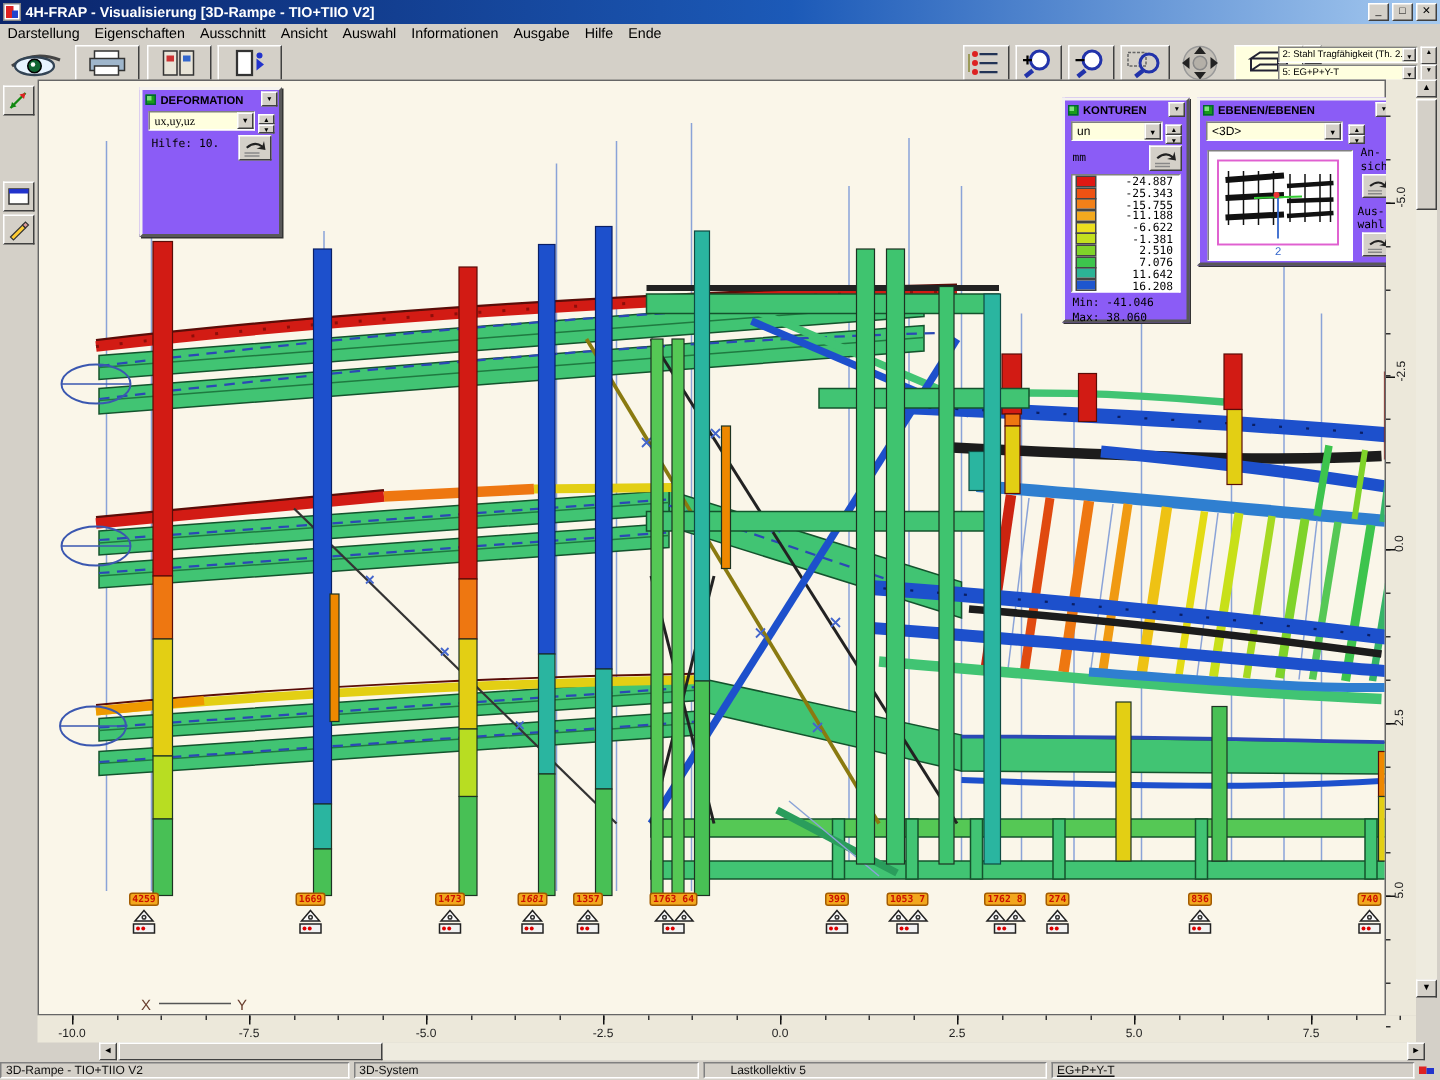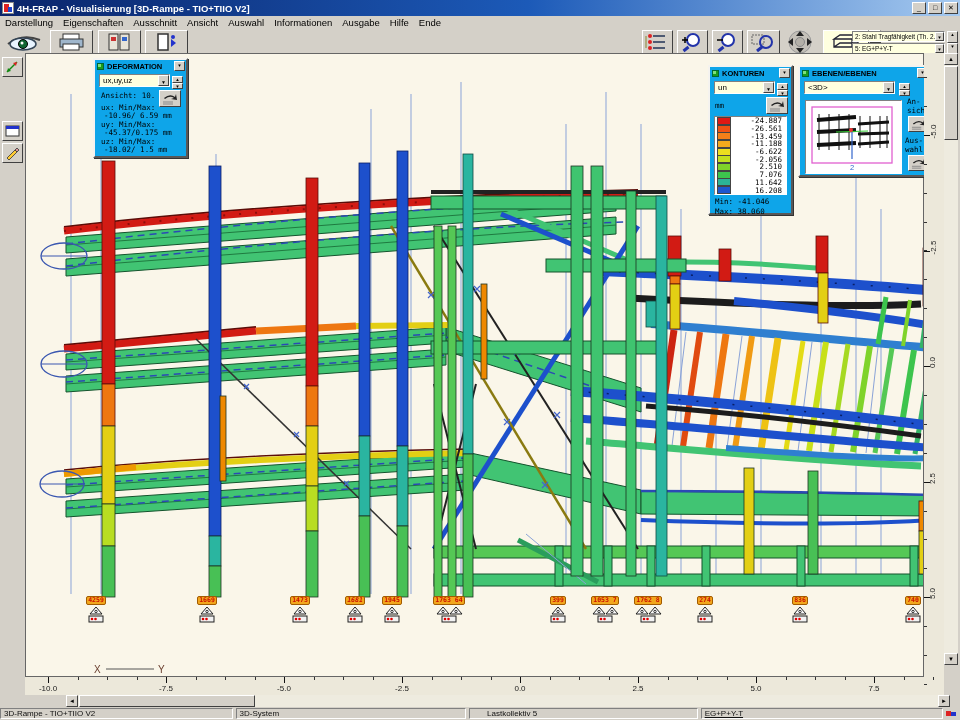--- a/index.html
+++ b/index.html
@@ -30,21 +30,21 @@
 .ruler-right .lbl { position:absolute; left:3px; font-size:8px; color:#222; transform:rotate(-90deg); transform-origin:center; }
 .hscroll { position:absolute; left:66px; top:695px; width:884px; height:12px; background:#eeebdf; }
 .vscroll { position:absolute; left:944px; top:53px; width:14px; height:612px; background:#eeebdf; }
 .sbtn { position:absolute; background:#d4d0c8; border:1px solid; border-color:#fff #404040 #404040 #fff; font-size:6px; text-align:center; color:#000; }
 .sthumb { position:absolute; background:#d4d0c8; border:1px solid; border-color:#fff #404040 #404040 #fff; }
 .statusbar { position:absolute; left:0; top:707px; width:960px; height:13px; background:#d4d0c8; display:flex; gap:3px; padding:1px 2px 1px 0; }
 .scell { border:1px solid; border-color:#808080 #fff #fff #808080; font-size:8px; line-height:9px; padding-left:3px; color:#111; }
 .sicon { width:12px; height:9px; margin-top:1px; position:relative; }
 .sicon:before { content:""; position:absolute; left:0; top:2px; width:5px; height:5px; background:#d22; }
 .sicon:after { content:""; position:absolute; left:5px; top:3px; width:5px; height:4px; background:#23c; }
-.palette { position:absolute; background:#0ea5e9; border:2px solid; border-color:#f5f3ef #585858 #585858 #f5f3ef; box-shadow:1px 1px 0 #333; }
+.palette { position:absolute; background:#8b5cf6; border:2px solid; border-color:#f5f3ef #585858 #585858 #f5f3ef; box-shadow:1px 1px 0 #333; }
 .ptitle { height:11px; display:flex; align-items:center; padding:1px 1px 0 2px; }
 .pcube { width:7px; height:7px; background:#1a9c1a; border:1px solid #063; margin-right:3px; position:relative; }
 .pcube:before{ content:""; position:absolute; left:0; top:0; width:3px; height:3px; background:#7ce07c; }
 .ptext { font-size:7.5px; font-weight:bold; color:#000; flex:1; }
 .pmenu { width:11px; height:10px; background:#d4d0c8; border:1px solid; border-color:#fff #404040 #404040 #fff; font-size:4.5px; line-height:8px; text-align:center; }
 .pcombo { position:relative; background:#ffffdf; border:1px solid; border-color:#808080 #fff #fff #808080; font-size:8px; line-height:12px; padding-left:3px; color:#000; }
 .pcombo .arrow { position:absolute; right:0; top:0; width:11px; height:100%; background:#d4d0c8; border:1px solid; border-color:#fff #404040 #404040 #fff; font-size:5px; text-align:center; line-height:12px; }
 .applybtn { position:absolute; background:#d4d0c8; border:1px solid; border-color:#fff #404040 #404040 #fff; }
 .ptiny { font-size:7.5px; line-height:8.5px; color:#000; font-family:"DejaVu Sans Mono",monospace; }
 .kscale { background:#fff; border:1px solid; border-color:#808080 #fff #fff #808080; }
@@ -430,21 +430,21 @@
         <circle cx="14" cy="13" r="1.3" fill="#d00"></circle>
         <circle cx="17.5" cy="13" r="1.3" fill="#d00"></circle>
       </svg></div>
     <div class="support" style="left: 333px; top: 588px; font-style: italic;"><div class="sup-label">1681</div><svg width="36" height="20" style="display: block; margin: 0px auto;">
         <polygon points="18,1 24,8 12,8" fill="#fafafa" stroke="#222"></polygon>
         <circle cx="18" cy="5.5" r="1.2" fill="none" stroke="#333"></circle>
         <rect x="11" y="10" width="14" height="6" fill="#f2f2f2" stroke="#222"></rect>
         <circle cx="14" cy="13" r="1.3" fill="#d00"></circle>
         <circle cx="17.5" cy="13" r="1.3" fill="#d00"></circle>
       </svg></div>
-    <div class="support" style="left: 370px; top: 588px;"><div class="sup-label">1945</div><svg width="36" height="20" style="display: block; margin: 0px auto;">
+    <div class="support" style="left: 370px; top: 588px;"><div class="sup-label">1357</div><svg width="36" height="20" style="display: block; margin: 0px auto;">
         <polygon points="18,1 24,8 12,8" fill="#fafafa" stroke="#222"></polygon>
         <circle cx="18" cy="5.5" r="1.2" fill="none" stroke="#333"></circle>
         <rect x="11" y="10" width="14" height="6" fill="#f2f2f2" stroke="#222"></rect>
         <circle cx="14" cy="13" r="1.3" fill="#d00"></circle>
         <circle cx="17.5" cy="13" r="1.3" fill="#d00"></circle>
       </svg></div>
     <div class="support" style="left: 427px; top: 588px;"><div class="sup-label">1763 64</div><svg width="36" height="20" style="display: block; margin: 0px auto;">
         <polygon points="12,1 18,8 6,8" fill="#fafafa" stroke="#222"></polygon>
         <polygon points="25,1 31,8 19,8" fill="#fafafa" stroke="#222"></polygon>
         <circle cx="12" cy="5.5" r="1.2" fill="none" stroke="#333"></circle>
@@ -462,21 +462,21 @@
       </svg></div>
     <div class="support" style="left: 583px; top: 588px;"><div class="sup-label">1053 7</div><svg width="36" height="20" style="display: block; margin: 0px auto;">
         <polygon points="12,1 18,8 6,8" fill="#fafafa" stroke="#222"></polygon>
         <polygon points="25,1 31,8 19,8" fill="#fafafa" stroke="#222"></polygon>
         <circle cx="12" cy="5.5" r="1.2" fill="none" stroke="#333"></circle>
         <circle cx="25" cy="5.5" r="1.2" fill="none" stroke="#333"></circle>
         <rect x="11" y="10" width="14" height="6" fill="#f2f2f2" stroke="#222"></rect>
         <circle cx="14" cy="13" r="1.3" fill="#d00"></circle>
         <circle cx="17.5" cy="13" r="1.3" fill="#d00"></circle>
       </svg></div>
-    <div class="support" style="left: 626px; top: 588px;"><div class="sup-label">1762 8</div><svg width="36" height="20" style="display: block; margin: 0px auto;">
+    <div class="support" style="left: 648px; top: 588px;"><div class="sup-label">1762 8</div><svg width="36" height="20" style="display: block; margin: 0px auto;">
         <polygon points="12,1 18,8 6,8" fill="#fafafa" stroke="#222"></polygon>
         <polygon points="25,1 31,8 19,8" fill="#fafafa" stroke="#222"></polygon>
         <circle cx="12" cy="5.5" r="1.2" fill="none" stroke="#333"></circle>
         <circle cx="25" cy="5.5" r="1.2" fill="none" stroke="#333"></circle>
         <rect x="11" y="10" width="14" height="6" fill="#f2f2f2" stroke="#222"></rect>
         <circle cx="14" cy="13" r="1.3" fill="#d00"></circle>
         <circle cx="17.5" cy="13" r="1.3" fill="#d00"></circle>
       </svg></div>
     <div class="support" style="left: 683px; top: 588px;"><div class="sup-label">274</div><svg width="36" height="20" style="display: block; margin: 0px auto;">
         <polygon points="18,1 24,8 12,8" fill="#fafafa" stroke="#222"></polygon>
@@ -500,42 +500,34 @@
         <circle cx="17.5" cy="13" r="1.3" fill="#d00"></circle>
       </svg></div>
   </div>
 
 <div class="palette" style="left:93px;top:58px;width:95px;height:100px;">
   <div class="ptitle">
     <div class="pcube"></div>
     <div class="ptext">DEFORMATION</div>
     <div class="pmenu">▼</div>
   </div>
-  <div class="pcombo" style="margin:3px 16px 0 4px;height:13px;">
+  <div class="pcombo" style="margin:3px 16px 0 4px;height:13px;font-family:Liberation Serif, serif;">
     <span>ux,uy,uz</span><div class="arrow">▼</div>
   </div>
   <div class="spinner" style="left:77px;top:16px;height:13px;">
       <div>▲</div>
       <div>▼</div>
     </div>
-  <div class="ptiny" style="margin:5px 0 0 6px;"><span>Ansicht:</span> <span>10.</span></div>
+  <div class="ptiny" style="margin:5px 0 0 6px;"><span>Hilfe:</span> <span>10.</span></div>
   <div class="applybtn" style="left:64px;top:30px;width:22px;height:17px;">
     <svg width="20" height="15" viewBox="0 0 20 15">
       <path d="M3,11 h10 M3,13 h10" stroke="#888" stroke-width="1"></path>
       <path d="M4,7 Q10,2 15,6 l1,-3 1,6 -6,-1 3,-1 Q10,4 5,8 z" fill="#222"></path>
     </svg>
   </div>
-  <div id="def-stats" style="margin:3px 0 0 6px;">
-      <div class="ptiny">ux: Min/Max:</div>
-      <div class="ptiny" style="margin-left: 3px;">-10.96/ 6.59 mm</div>
-      <div class="ptiny">uy: Min/Max:</div>
-      <div class="ptiny" style="margin-left: 3px;">-45.37/0.175 mm</div>
-      <div class="ptiny">uz: Min/Max:</div>
-      <div class="ptiny" style="margin-left: 3px;">-18.02/ 1.5 mm</div>
-    </div>
 </div>
 
 <div class="palette" style="left:708px;top:65px;width:85px;height:150px;">
   <div class="ptitle">
     <div class="pcube"></div>
     <div class="ptext">KONTUREN</div>
     <div class="pmenu">▼</div>
   </div>
   <div class="pcombo" style="margin:3px 16px 0 4px;height:13px;">
     <span>un</span><div class="arrow">▼</div>
@@ -551,37 +543,37 @@
       <path d="M4,7 Q10,2 15,6 l1,-3 1,6 -6,-1 3,-1 Q10,4 5,8 z" fill="#222"></path>
     </svg>
   </div>
   <div class="kscale" style="margin:4px 4px 0 4px;height:79px;" id="kscale">
       <div class="krow">
         <div class="kswatch" style="background: rgb(223, 24, 19);"></div>
         <div class="kval">-24.887</div>
       </div>
       <div class="krow">
         <div class="kswatch" style="background: rgb(238, 82, 19);"></div>
-        <div class="kval">-26.561</div>
+        <div class="kval">-25.343</div>
       </div>
       <div class="krow">
         <div class="kswatch" style="background: rgb(242, 128, 25);"></div>
-        <div class="kval">-13.459</div>
+        <div class="kval">-15.755</div>
       </div>
       <div class="krow">
         <div class="kswatch" style="background: rgb(243, 169, 30);"></div>
         <div class="kval">-11.188</div>
       </div>
       <div class="krow">
         <div class="kswatch" style="background: rgb(236, 223, 31);"></div>
         <div class="kval">-6.622</div>
       </div>
       <div class="krow">
         <div class="kswatch" style="background: rgb(195, 224, 31);"></div>
-        <div class="kval">-2.056</div>
+        <div class="kval">-1.381</div>
       </div>
       <div class="krow">
         <div class="kswatch" style="background: rgb(127, 211, 42);"></div>
         <div class="kval">2.510</div>
       </div>
       <div class="krow">
         <div class="kswatch" style="background: rgb(61, 196, 77);"></div>
         <div class="kval">7.076</div>
       </div>
       <div class="krow">

